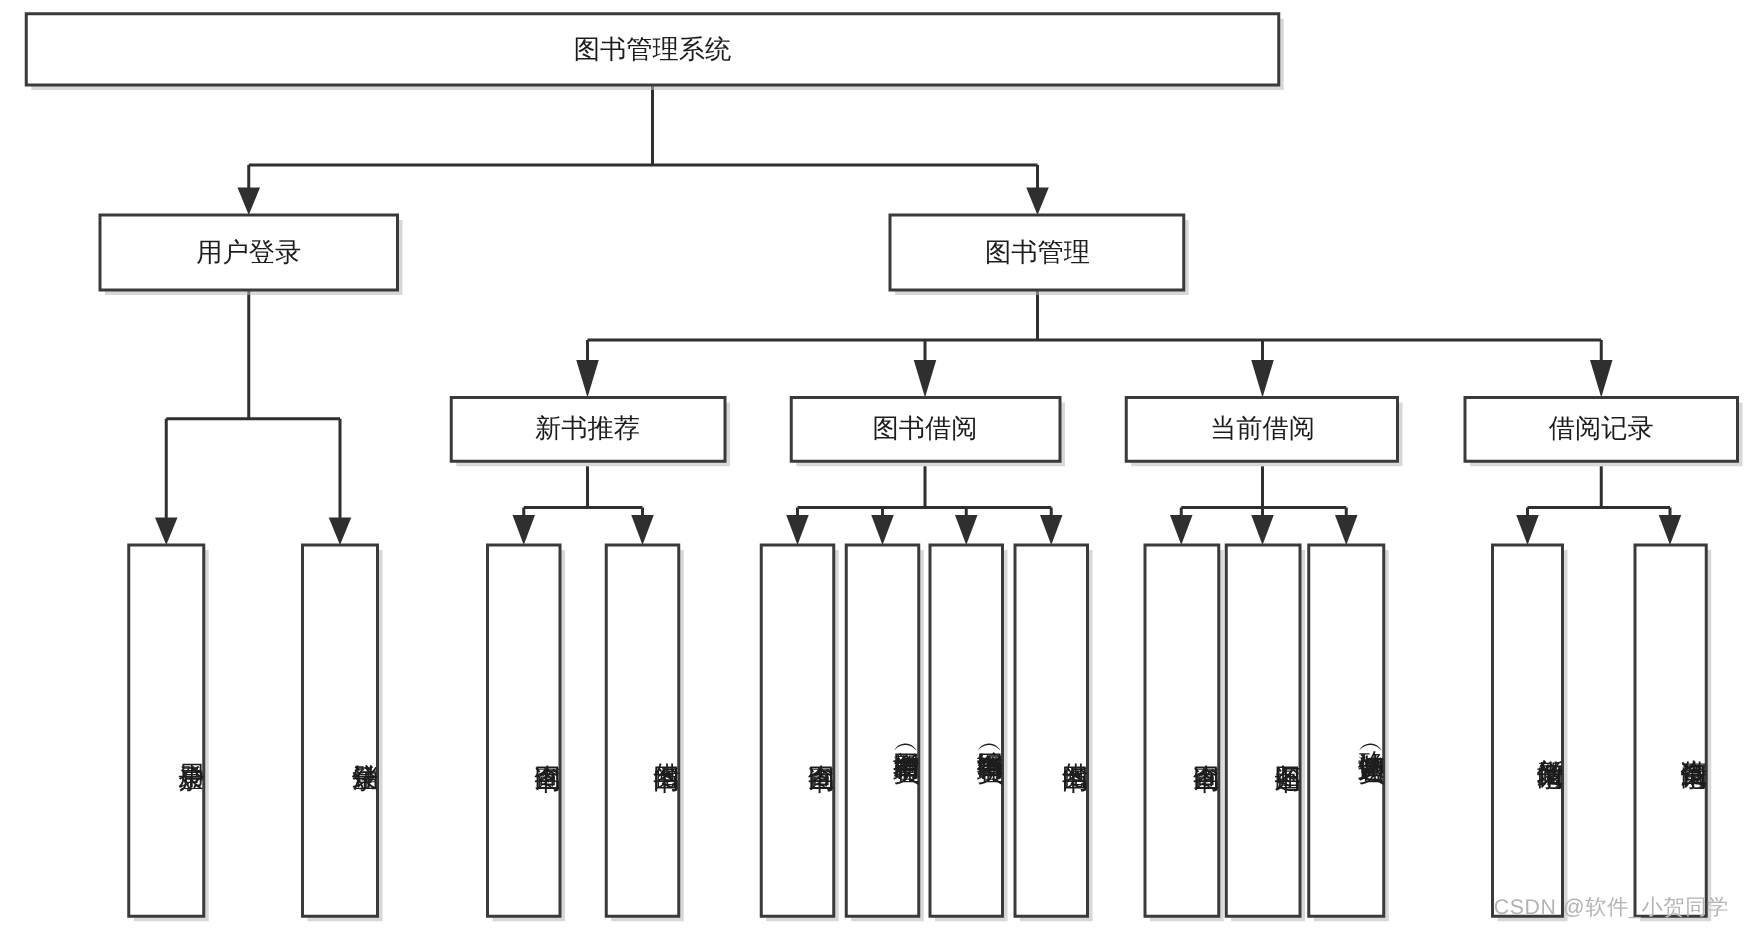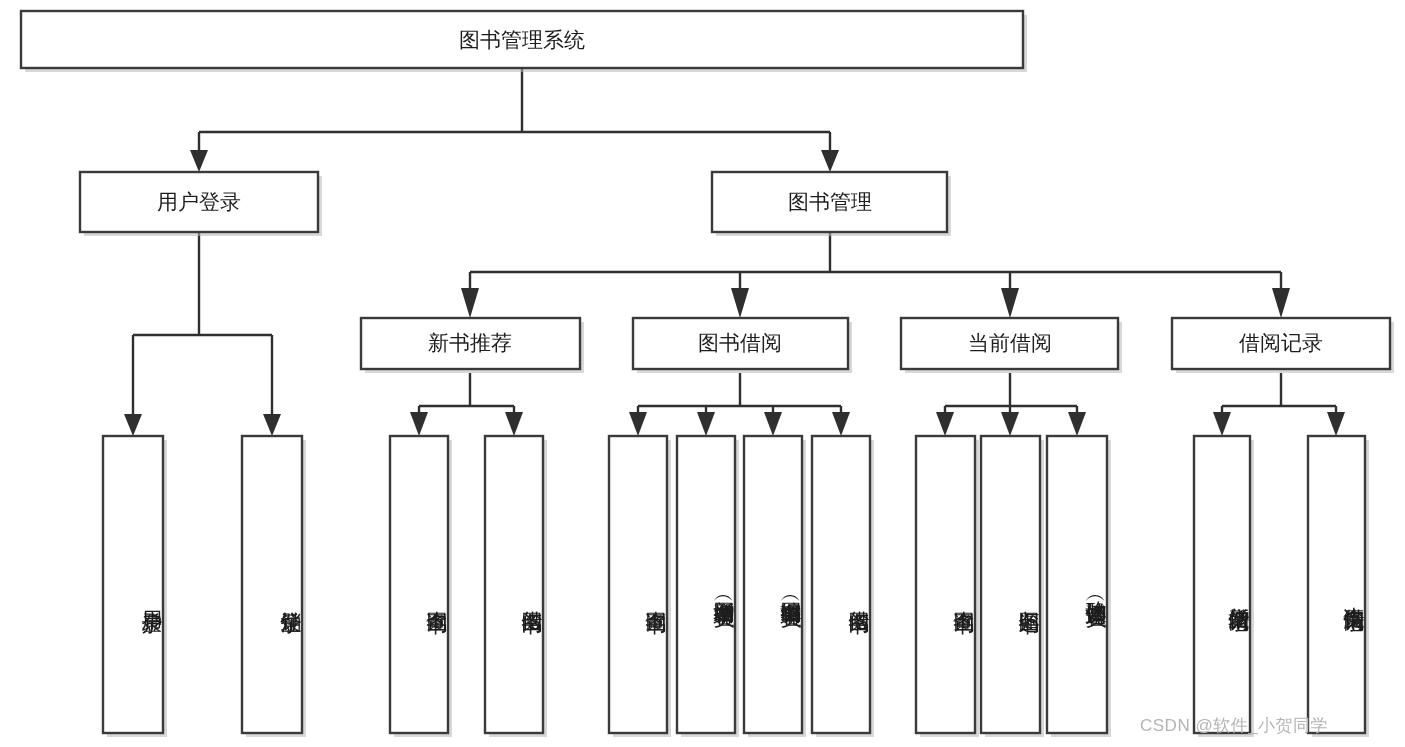--- a/index.html
+++ b/index.html
@@ -213,15 +213,15 @@
   <div class="node-label-v" style="left:916px; top:466px; width:59px; height:260px;">查询图书</div>
 
   <div class="node-label-v" style="left:981px; top:466px; width:59px; height:260px;">归还图书</div>
 
   <div class="node-label-v" style="left:1047px; top:444px; width:60px; height:288px;">确认归还（管理员）</div>
 
   <div class="node-label-v" style="left:1194px; top:458px; width:56px; height:270px;">新增借阅记录</div>
 
   <div class="node-label-v" style="left:1308px; top:458px; width:57px; height:270px;">查询借阅记录</div>
 
-  <div class="watermark" style="left:1140px; top:714px;">CSDN @软件_小贺同学</div>
+  <div class="watermark" style="left:1195px; top:714px;">CSDN @软件_小贺同学</div>
 
 </div>
 
 </body></html>

